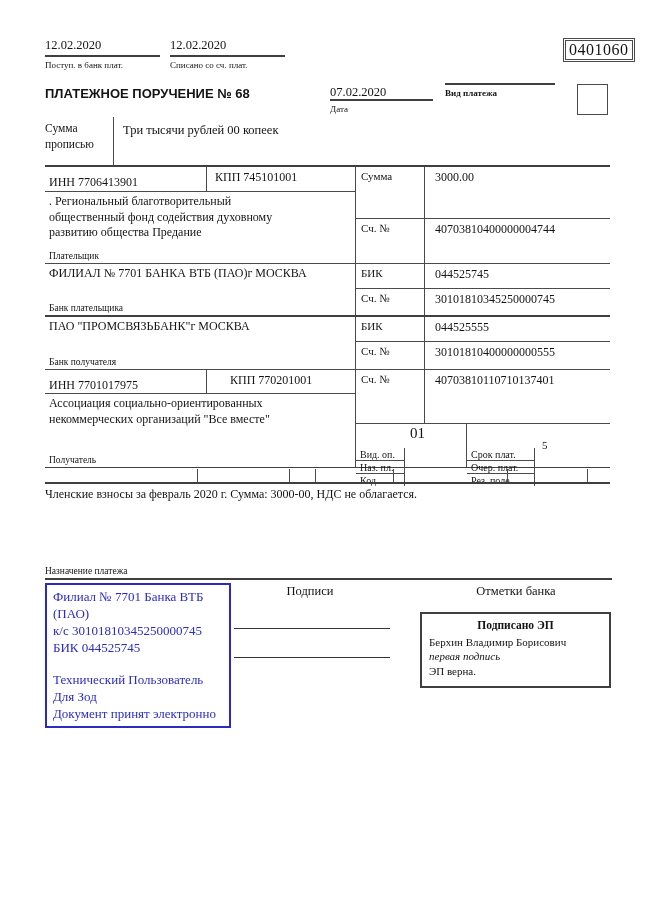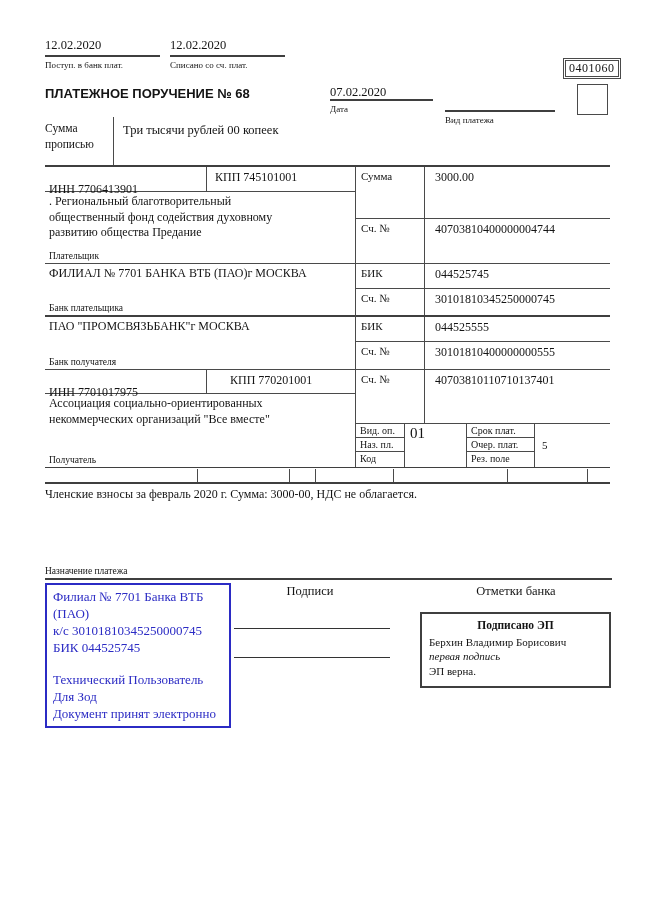--- a/index.html
+++ b/index.html
@@ -8,21 +8,21 @@
     background:#ffffff; color:#141414;
     font-family:"Liberation Serif","DejaVu Serif",serif;
     overflow:hidden;
   }
 
   
   .date-block { position:absolute; width:115px; }
   .date-block .dval { font-size:12.5px; padding-bottom:2px; border-bottom:2px solid #3f3f3f; }
   .date-block .dlab { font-size:9px; margin-top:3px; }
 
-  .form-code { position:absolute; left:563px; top:38px; border:3px double #4a4a4a; font-size:12px; padding:0 3px; letter-spacing:0.5px;margin-top:20px; }
+  .form-code { position:absolute; left:563px; top:38px; border:3px double #4a4a4a; font-size:16px; padding:0 3px; letter-spacing:0.5px; }
 
   .doc-title { position:absolute; left:45px; top:86px; font-family:"Liberation Sans","DejaVu Sans",sans-serif; font-weight:bold; font-size:13px; }
 
   .field-line { position:absolute; }
   .field-line .fval { font-size:12.5px; height:16px; padding-bottom:1px; border-bottom:2px solid #3f3f3f; }
   .field-line .flab { font-size:9px; margin-top:3px; }
 
   .small-box { position:absolute; left:577px; top:84px; width:31px; height:31px; border:1.5px solid #4a4a4a; }
 
   
@@ -31,32 +31,32 @@
   .sumw-value { position:absolute; left:123px; top:123px; font-size:12.5px; }
 
   
   * { box-sizing:border-box; }
   .ptable { position:absolute; left:45px; top:165px; width:565px; border-top:2px solid #3f3f3f; border-bottom:1.5px solid #3f3f3f; display:flex; }
   .tl { width:311px; border-right:1.5px solid #4a4a4a; }
   .tr { width:254px; }
   .b1 { border-bottom:1.5px solid #4a4a4a; }
   .b2 { border-bottom:2px solid #3f3f3f; }
   .two-cells { display:flex; }
-  .two-cells .ca { width:162px; border-right:1.5px solid #4a4a4a; padding:15px 2px 0 4px; font-size:12px; }
+  .two-cells .ca { width:162px; border-right:1.5px solid #4a4a4a; padding:8px 2px 0 4px; font-size:12px; }
   .two-cells .cb { flex:1; padding:3px 0 0 8px; font-size:12px; }
   .sec { position:relative; }
   .sec .name { padding:2px 6px 0 4px; font-size:12px; line-height:1.3; }
   .sec .sec-label { position:absolute; left:4px; bottom:2px; font-size:9.5px; }
   .rrow { display:flex; }
   .rlab { width:69px; border-right:1.5px solid #4a4a4a; padding:3px 2px 0 5px; font-size:11px; }
   .rval { flex:1; padding:3px 0 0 10px; font-size:12px; }
 
   
   .sg { display:flex; height:43px; }
-  .sg-lcol { display:flex; flex-direction:column; }
+  .sg-lcol { display:flex; flex-direction:column;margin-top:24px; }
   .sg-cell { font-size:10px; padding:1px 1px 0 4px; border-right:1.5px solid #4a4a4a; }
   .sg-cell.h14 { height:14px; } .sg-cell.h15 { height:15px; }
   .sg-bb { border-bottom:1px solid #4a4a4a; }
   .sg-v1 { width:62px; border-right:1.5px solid #4a4a4a; font-size:15px; padding:1px 0 0 5px; }
   .sg-v2 { flex:1; font-size:11px; padding:15px 0 0 7px; }
   .w49 { width:49px; } .w68 { width:68px; }
 
   
   .erow { position:absolute; left:45px; top:468.5px; width:565px; height:15px; border-bottom:2px solid #3f3f3f; display:flex; }
   .erow div { border-right:1.5px solid #4a4a4a; height:100%; }
@@ -94,21 +94,21 @@
     <div class="dval">12.02.2020</div>
     <div class="dlab">Списано со сч. плат.</div>
   </div>
   <div class="form-code">0401060</div>
 
   <div class="doc-title">ПЛАТЕЖНОЕ ПОРУЧЕНИЕ № 68</div>
   <div class="field-line" style="left:330px; top:85px; width:103px;">
     <div class="fval">07.02.2020</div>
     <div class="flab">Дата</div>
   </div>
-  <div class="field-line" style="left:445px; top:96px; width:110px;">
+  <div class="field-line" style="left:445px; top:69px; width:110px;font-weight:bold;">
     <div class="fval"></div>
     <div class="flab">Вид платежа</div>
   </div>
   <div class="small-box"></div>
 
   <div class="sumw-label">Сумма прописью</div>
   <div class="sumw-vline"></div>
   <div class="sumw-value">Три тысячи рублей 00 копеек</div>
 
   <div class="ptable">

